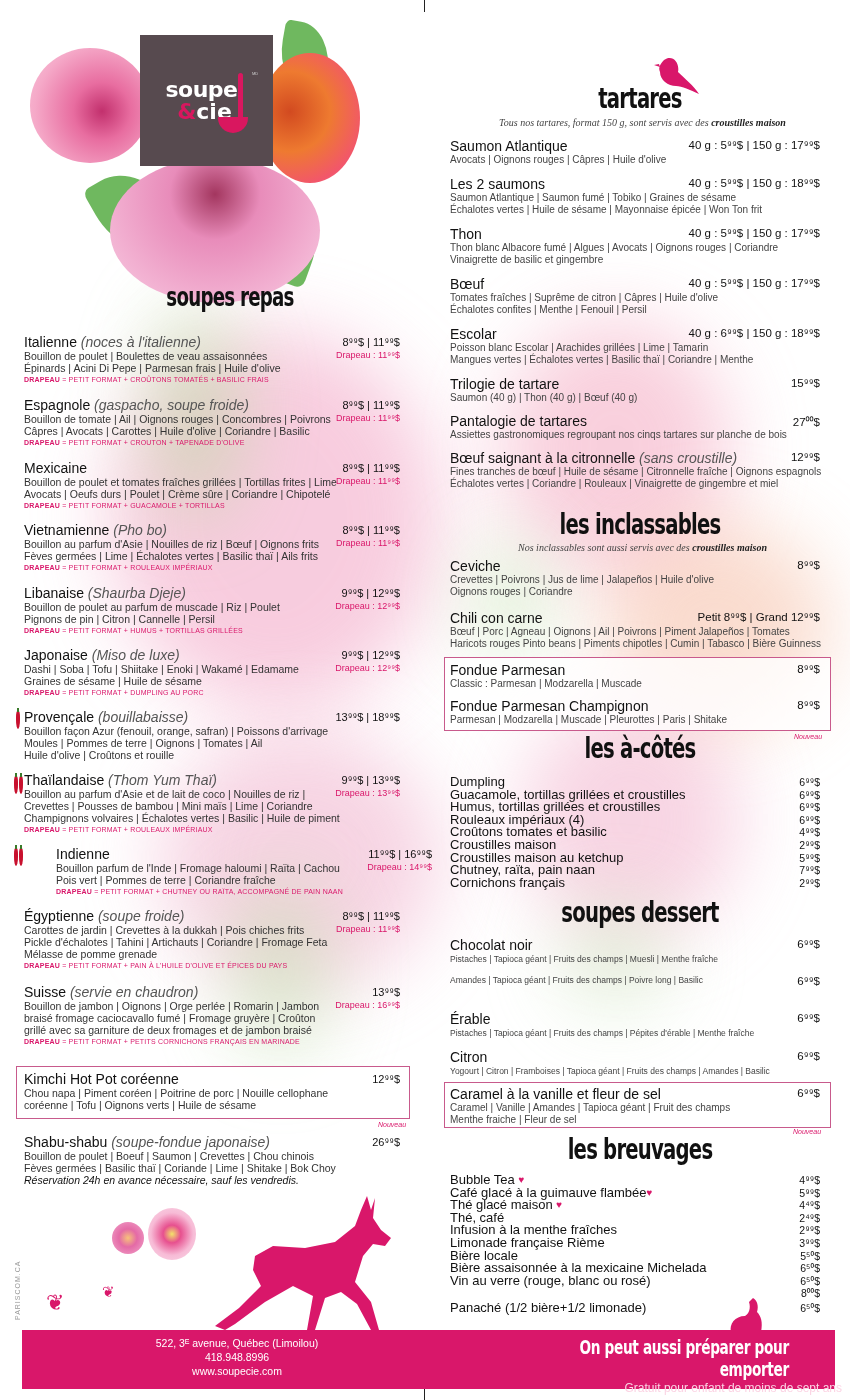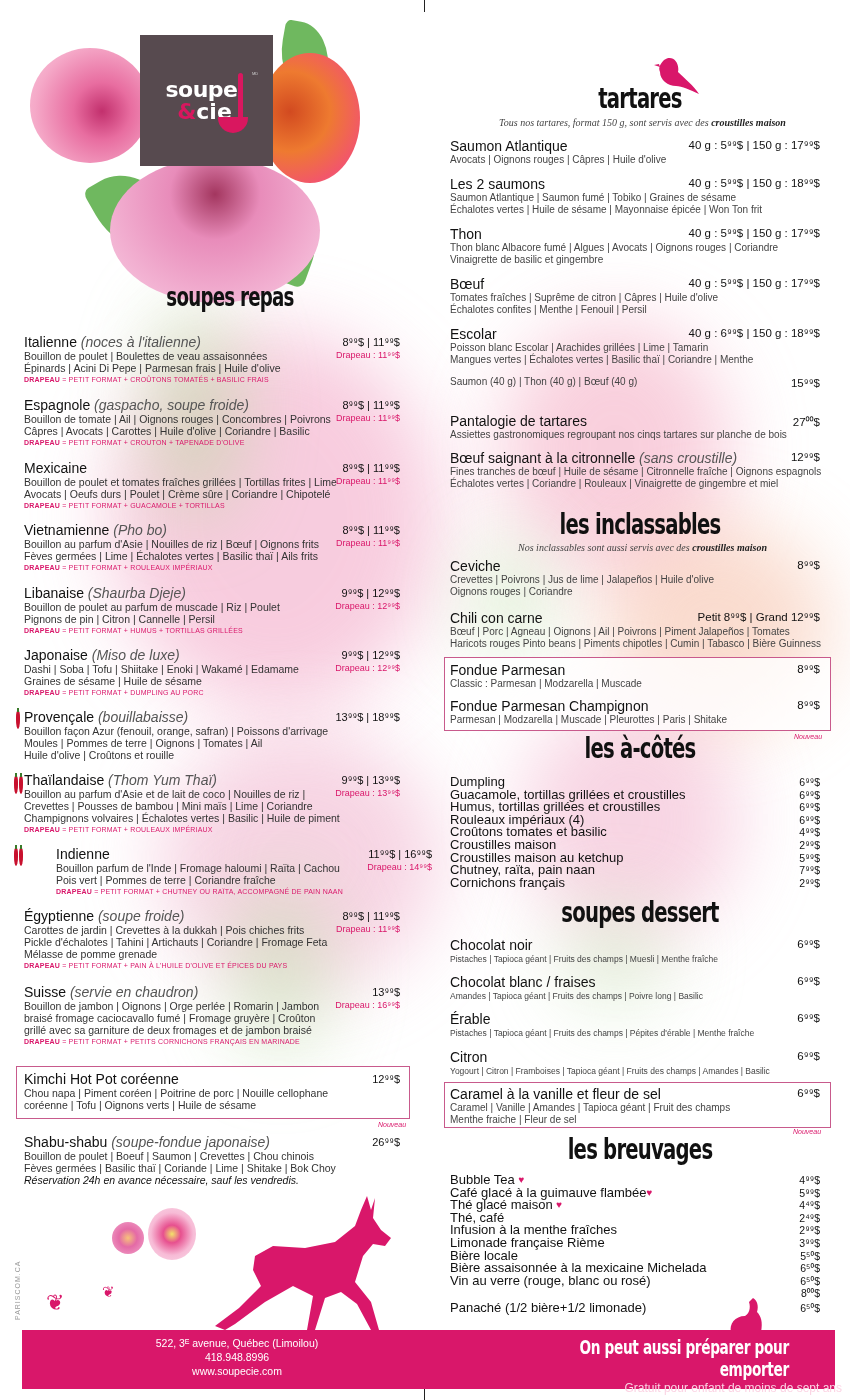--- a/index.html
+++ b/index.html
@@ -263,20 +263,21 @@
   <div class="rt-desc">Échalotes confites | Menthe | Fenouil | Persil</div>
   <div class="rt-price">40 g : 5⁹⁹$ | 150 g : 17⁹⁹$</div>
 </div>
 <div class="rt-item" style="top:326px;">
   <div class="rt-name">Escolar</div>
   <div class="rt-desc">Poisson blanc Escolar | Arachides grillées | Lime | Tamarin</div>
   <div class="rt-desc">Mangues vertes | Échalotes vertes | Basilic thaï | Coriandre | Menthe</div>
   <div class="rt-price">40 g : 6⁹⁹$ | 150 g : 18⁹⁹$</div>
 </div>
 <div class="rt-item" style="top:376px;">
+  <div class="rt-name">Trilogie de tartare</div>
   <div class="rt-desc">Saumon (40 g) | Thon (40 g) | Bœuf (40 g)</div>
   <div class="rt-price">15⁹⁹$</div>
 </div>
 <div class="rt-item" style="top:413px;">
   <div class="rt-name">Pantalogie de tartares</div>
   <div class="rt-desc">Assiettes gastronomiques regroupant nos cinqs tartares sur planche de bois</div>
   <div class="rt-price">27⁰⁰$</div>
 </div>
 <div class="rt-item" style="top:450px;width:380px;">
   <div class="rt-name"><span>Bœuf saignant à la citronnelle</span> <i>(sans croustille)</i></div>
@@ -353,21 +354,20 @@
     </div>
 </div>
 
 <div class="section-title" style="left:530px;top:896px;width:220px;font-size:28px;">soupes dessert</div>
 <div class="dessert" style="top:937px;">
   <div class="rt-name">Chocolat noir</div>
   <div class="rt-desc">Pistaches | Tapioca géant | Fruits des champs | Muesli | Menthe fraîche</div>
   <div class="rt-price">6⁹⁹$</div>
 </div>
 <div class="dessert" style="top:974px;">
-  <div class="rt-name">Chocolat blanc / fraises</div>
   <div class="rt-desc">Amandes | Tapioca géant | Fruits des champs | Poivre long | Basilic</div>
   <div class="rt-price">6⁹⁹$</div>
 </div>
 <div class="dessert" style="top:1011px;">
   <div class="rt-name">Érable</div>
   <div class="rt-desc">Pistaches | Tapioca géant | Fruits des champs | Pépites d'érable | Menthe fraîche</div>
   <div class="rt-price">6⁹⁹$</div>
 </div>
 <div class="dessert" style="top:1049px;">
   <div class="rt-name">Citron</div>

